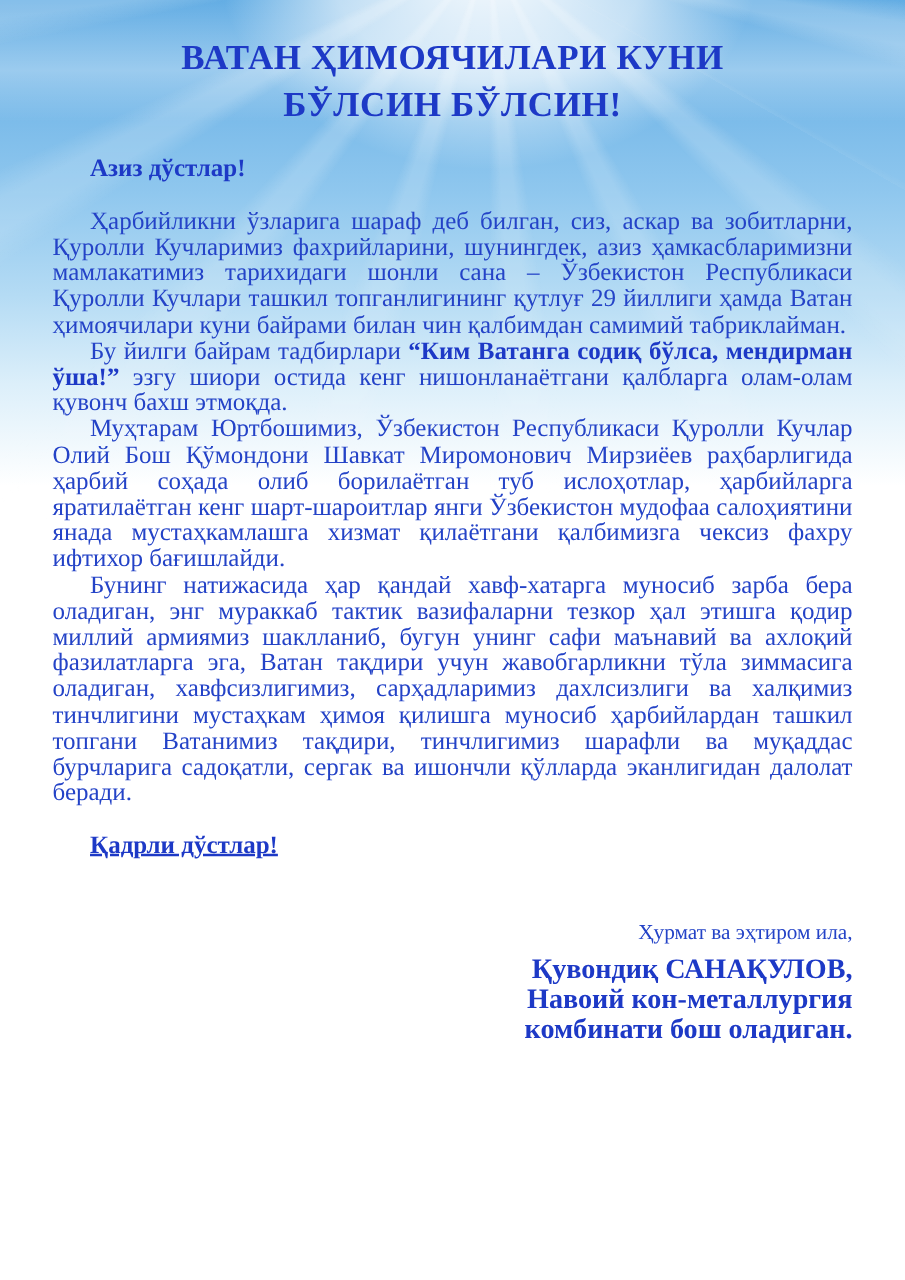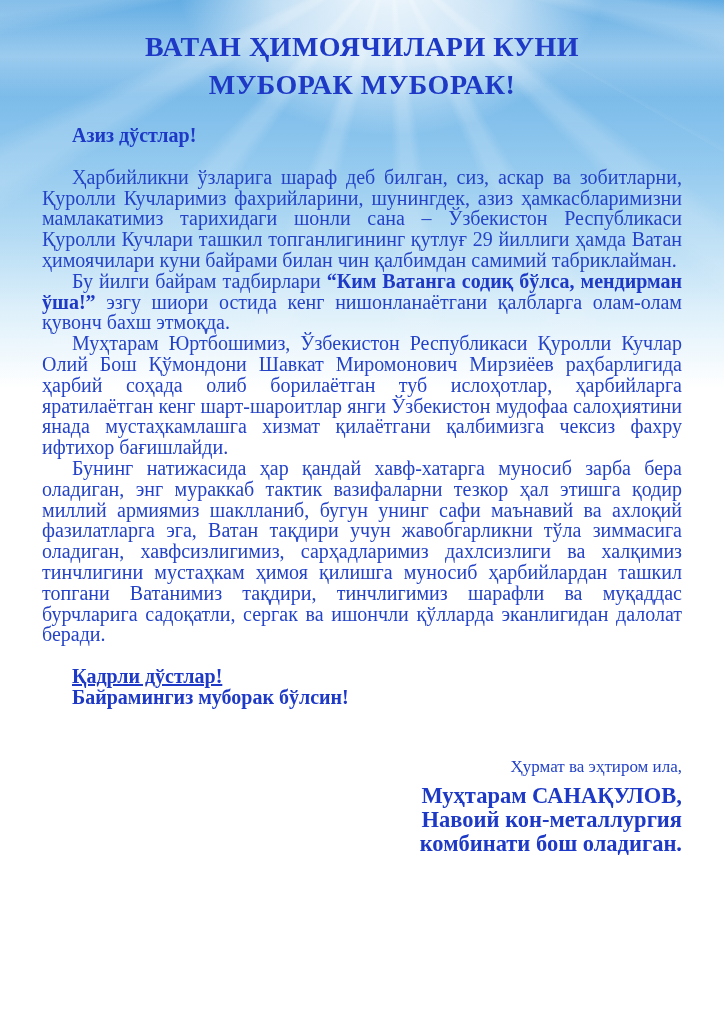--- a/index.html
+++ b/index.html
@@ -109,40 +109,39 @@
 </style>
 </head>
 <body>
 
 <div class="page">
   <div class="rays"></div>
   <div class="content">
 
     <h1 class="title">
       <span>ВАТАН ҲИМОЯЧИЛАРИ КУНИ</span><br>
-      <span>МУБОРАК МУБОРАК!</span>
+      <span>БЎЛСИН БЎЛСИН!</span>
     </h1>
 
     <p class="salutation">Азиз дўстлар!</p>
 
     <p class="body-par">Ҳарбийликни ўзларига шараф деб билган, сиз, аскар ва зобитларни, Қуролли Кучларимиз фахрийларини, шунингдек, азиз ҳамкасбларимизни мамлакатимиз тарихидаги шонли сана – Ўзбекистон Республикаси Қуролли Кучлари ташкил топганлигининг қутлуғ 29 йиллиги ҳамда Ватан ҳимоячилари куни байрами билан чин қалбимдан самимий табриклайман.</p>
 
     <p class="body-par"><span>Бу йилги байрам тадбирлари </span><span class="bold">“Ким Ватанга содиқ бўлса, мендирман ўша!”</span><span> эзгу шиори остида кенг нишонланаётгани қалбларга олам-олам қувонч бахш этмоқда.</span></p>
 
     <p class="body-par">Муҳтарам Юртбошимиз, Ўзбекистон Республикаси Қуролли Кучлар Олий Бош Қўмондони Шавкат Миромонович Мирзиёев раҳбарлигида ҳарбий соҳада олиб борилаётган туб ислоҳотлар, ҳарбийларга яратилаётган кенг шарт-шароитлар янги Ўзбекистон мудофаа салоҳиятини янада мустаҳкамлашга хизмат қилаётгани қалбимизга чексиз фахру ифтихор бағишлайди.</p>
 
     <p class="body-par">Бунинг натижасида ҳар қандай хавф-хатарга муносиб зарба бера оладиган, энг мураккаб тактик вазифаларни тезкор ҳал этишга қодир миллий армиямиз шаклланиб, бугун унинг сафи маънавий ва ахлоқий фазилатларга эга, Ватан тақдири учун жавобгарликни тўла зиммасига оладиган, хавфсизлигимиз, сарҳадларимиз дахлсизлиги ва халқимиз тинчлигини мустаҳкам ҳимоя қилишга муносиб ҳарбийлардан ташкил топгани Ватанимиз тақдири, тинчлигимиз шарафли ва муқаддас бурчларига садоқатли, сергак ва ишончли қўлларда эканлигидан далолат беради.</p>
 
     <p class="salutation salutation-2">Қадрли дўстлар!</p>
 
 
 
-    <p class="closing">Байрамингиз муборак бўлсин!</p>
 
     <div class="signature">
       <p class="sig-salute">Ҳурмат ва эҳтиром ила,</p>
-      <p class="sig-name">Муҳтарам САНАҚУЛОВ,</p>
+      <p class="sig-name">Қувондиқ САНАҚУЛОВ,</p>
       <p class="sig-org">Навоий кон-металлургия</p>
       <p class="sig-org">комбинати бош оладиган.</p>
     </div>
 
   </div>
 </div>
 
 </body></html>

